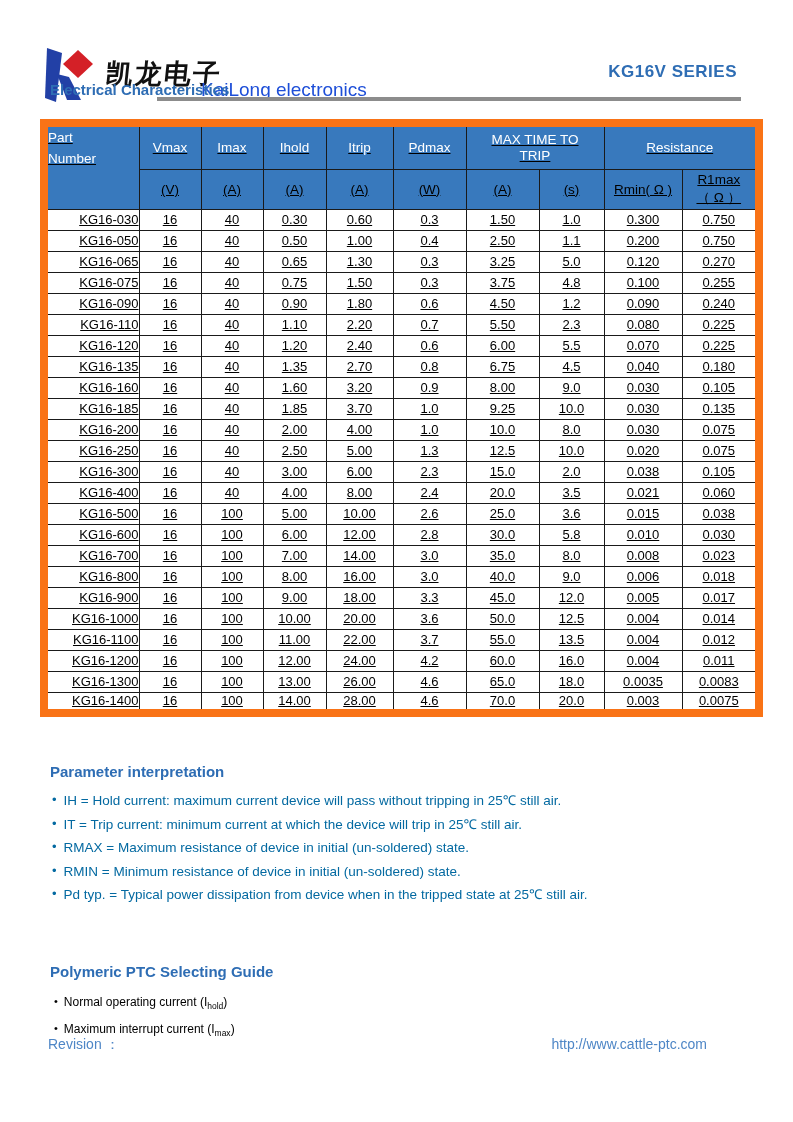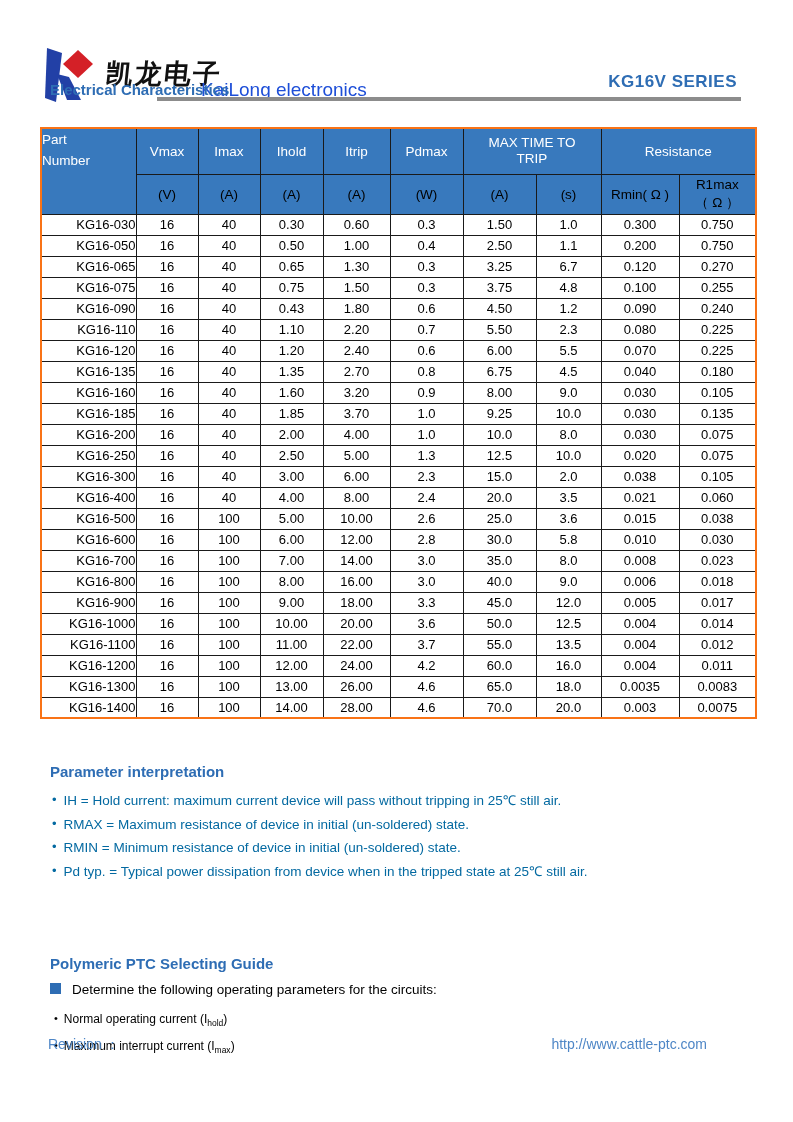--- a/index.html
+++ b/index.html
@@ -16,36 +16,37 @@
   
   .logo { position:absolute; left:44px; top:48px; width:58px; height:54px; }
   .company-cn {
     position:absolute; left:106px; top:56px;
     font-size:27px; font-weight:bold; color:#111;
     font-family:"DejaVu Sans", sans-serif;
     transform: skewX(-6deg); letter-spacing:2px;
   }
   .company-en { position:absolute; left:201px; top:79px; font-size:19px; color:#1d4ed8; }
   .series-title {
-    position:absolute; right:56px; top:72px;
+    position:absolute; right:56px; top:62px;
     font-size:17px; font-weight:bold; color:#2e6db4; letter-spacing:0.5px;
   }
   .header-rule { position:absolute; left:157px; top:97px; width:584px; height:4px; background:#8c8c8c; }
 
   .section-h {
     position:absolute; margin:0;
     font-size:15px; font-weight:bold; color:#2e6db4;
   }
   #h-electrical { left:50px; top:81px; }
 
   
   table.spec {
-    position:absolute; left:40px; top:127px; width:715px;
+    position:absolute; left:40px; top:119px; width:715px;
     border-collapse:collapse; table-layout:fixed;
-    border:2px solid #f97316;
+    border:8px solid #f97316;
+    text-decoration:underline;
   }
   table.spec th, table.spec td { border:1px solid #1a1a1a; padding:0; }
   table.spec thead th { background:#3879bd; font-weight:normal; font-size:13.5px; }
   .th-label { color:#ffffff; height:46px; text-align:center; vertical-align:middle; }
   .th-unit  { color:#000000; height:40px; text-align:center; vertical-align:middle; }
   .th-part  { color:#ffffff; text-align:left; vertical-align:top; padding:5px 0 0 9px; }
   .th-part .wrapbox { width:62px; line-height:21px; }
   .wrap-mid { width:104px; margin:4px auto; line-height:16px; }
   .r1max-box div { line-height:18px; }
   table.spec tbody td {
@@ -55,21 +56,21 @@
 
   
   .params { position:absolute; left:50px; top:763px; width:700px; }
   .params h2 { margin:0 0 9px 0; position:static; }
   .plist { list-style:none; margin:0; padding:0; }
   .plist li { font-size:13.5px; line-height:22.6px; color:#0369a1; }
   .dot { display:inline-block; font-size:13px; margin:0 7px 0 2px; vertical-align:1px; }
 
   
   .selecting { position:absolute; left:50px; top:951px; width:700px; }
-  .selecting h2 { margin:4px 0 10px 0; position:static; }
+  .selecting h2 { margin:12px 0 10px 0; position:static; }
   .sq-line { font-size:13.5px; color:#000; margin-bottom:10px; }
   .blue-square { display:inline-block; width:11px; height:11px; background:#2e6db4; margin-right:11px; }
   .slist { list-style:none; margin:0; padding:0 0 0 2px; }
   .slist li { font-size:12px; line-height:22px; color:#000; }
   .slist .dot { font-size:11px; margin-right:6px; }
   .slist sub { font-size:8.5px; }
 
   
   .revision { position:absolute; left:48px; top:1036px; font-size:14px; color:#4e86c6; }
   .website  { position:absolute; right:86px; top:1036px; font-size:14px; color:#4e86c6; text-decoration:none; }
@@ -167,21 +168,21 @@
         </tr>
 
         <tr>
           <td class="c-part">KG16-065</td>
           <td>16</td>
           <td>40</td>
           <td>0.65</td>
           <td>1.30</td>
           <td>0.3</td>
           <td>3.25</td>
-          <td>6.7</td>
+          <td>5.0</td>
           <td>0.120</td>
           <td>0.270</td>
         </tr>
 
         <tr>
           <td class="c-part">KG16-075</td>
           <td>16</td>
           <td>40</td>
           <td>0.75</td>
           <td>1.50</td>
@@ -189,21 +190,21 @@
           <td>3.75</td>
           <td>4.8</td>
           <td>0.100</td>
           <td>0.255</td>
         </tr>
 
         <tr>
           <td class="c-part">KG16-090</td>
           <td>16</td>
           <td>40</td>
-          <td>0.43</td>
+          <td>0.90</td>
           <td>1.80</td>
           <td>0.6</td>
           <td>4.50</td>
           <td>1.2</td>
           <td>0.090</td>
           <td>0.240</td>
         </tr>
 
         <tr>
           <td class="c-part">KG16-110</td>
@@ -453,34 +454,34 @@
         </tr>
       </tbody>
   </table>
 
   <div class="params">
     <h2 class="section-h">Parameter interpretation</h2>
     <ul class="plist">
 
         <li><span class="dot">•</span><span>IH = Hold current: maximum current device will pass without tripping in 25℃  still air.</span></li>
 
+        <li><span class="dot">•</span><span>IT = Trip current: minimum current at which the device will trip in 25℃  still air.</span></li>
 
 
 
         <li><span class="dot">•</span><span>RMAX = Maximum resistance of device in initial (un-soldered) state.</span></li>
 
         <li><span class="dot">•</span><span>RMIN = Minimum resistance of device in initial (un-soldered) state.</span></li>
 
         <li><span class="dot">•</span><span>Pd typ. = Typical power dissipation from device when in the tripped state at 25℃  still air.</span></li>
       </ul>
   </div>
 
   <div class="selecting">
     <h2 class="section-h">Polymeric PTC Selecting Guide</h2>
-    <div class="sq-line"><span class="blue-square"></span><span>Determine the following operating parameters for the circuits:</span></div>
     <ul class="slist">
 
         <li><span class="dot">•</span><span>Normal operating current (I</span><sub>hold</sub><span>)</span></li>
 
         <li><span class="dot">•</span><span>Maximum interrupt current (I</span><sub>max</sub><span>)</span></li>
       </ul>
   </div>
 
   <div class="revision">Revision ：</div>
   <a class="website" href="#">http://www.cattle-ptc.com</a>

